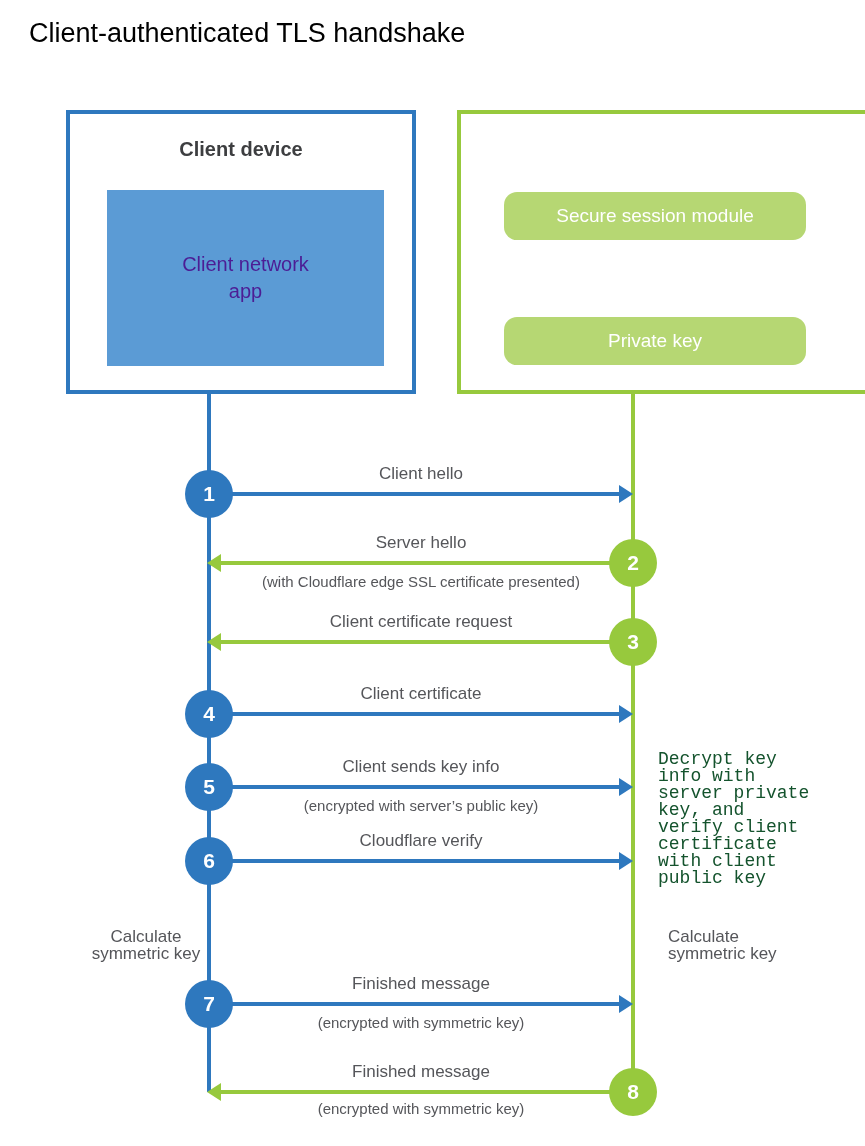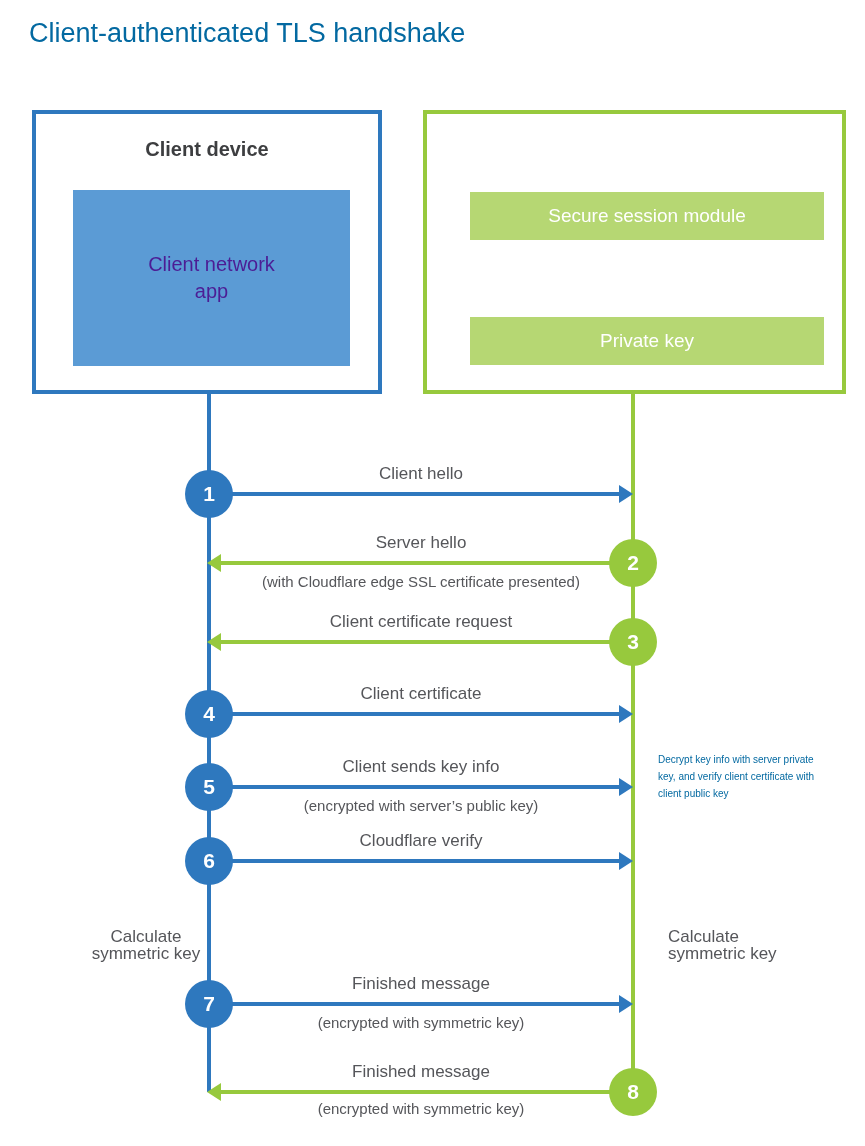--- a/index.html
+++ b/index.html
@@ -2,32 +2,32 @@
 <html style="--blue: #2e78be; --light_blue: #5b9bd5; --green: #97c93d; --light_green: #b6d773;"><head>
 <meta charset="utf-8">
 <style>
   :root{
     --blue:#2e78be; --light_blue:#5b9bd5; --green:#97c93d; --light_green:#b6d773;
   }
   html,body{margin:0;padding:0;}
   body{font-family:"Liberation Sans","DejaVu Sans",sans-serif;background:#ffffff;}
   .canvas{position:relative;width:865px;height:1146px;background:#ffffff;overflow:hidden;}
 
-  .page-title{position:absolute;left:29px;top:18px;font-size:27px;font-weight:300;color:#0369a1;}
+  .page-title{position:absolute;left:29px;top:18px;font-size:27px;font-weight:300;color:#000000;}
 
   
-  .box{position:absolute;top:110px;height:284px;border:4px solid;box-sizing:border-box;background:#fff;}
+  .box{position:absolute;top:110px;height:284px;border:4px solid;box-sizing:border-box;background:#fff;margin-left:34px;}
   .box.client{left:32px;width:350px;border-color:var(--blue,#2e78be);}
   .box.server{left:423px;width:423px;border-color:var(--green,#97c93d);}
   .box-title{margin-top:24px;text-align:center;font-size:20px;font-weight:bold;color:#3d3e40;}
   .app-rect{position:absolute;left:37px;top:76px;width:277px;height:176px;background:var(--light_blue,#5b9bd5);
             display:flex;align-items:center;justify-content:center;text-align:center;}
   .app-rect span{display:inline-block;width:150px;color:#4c1d95;font-size:20px;line-height:27px;}
-  .bar{position:absolute;left:43px;width:354px;height:48px;background:var(--light_green,#b6d773);
-       color:#fff;font-size:19px;text-align:center;line-height:48px;}
+  .bar{position:absolute;left:43px;width:302px;height:48px;background:var(--light_green,#b6d773);
+       color:#fff;font-size:19px;text-align:center;line-height:48px;border-radius:13px;}
   .bar.b1{top:78px}.bar.b2{top:141px}.bar.b3{top:203px}
 
   
   .vline{position:absolute;top:393px;width:4px;height:699px;}
   .vline.blue{left:207px;background:var(--blue,#2e78be);}
   .vline.green{left:631px;background:var(--green,#97c93d);}
 
   
   .circle{position:absolute;width:48px;height:48px;border-radius:50%;color:#fff;font-weight:bold;font-size:21px;
           display:flex;align-items:center;justify-content:center;}
@@ -46,21 +46,21 @@
   .s1.circle{top:470px}.s1.hline,{}.s1.hline{top:492px}.s1.head{top:485px}.s1.lbl{top:464px}
   .s2.circle{top:539px}.s2.hline{top:561px}.s2.head{top:554px}.s2.lbl{top:533px}.s2.sub{top:573px}
   .s3.circle{top:618px}.s3.hline{top:640px}.s3.head{top:633px}.s3.lbl{top:612px}
   .s4.circle{top:690px}.s4.hline{top:712px}.s4.head{top:705px}.s4.lbl{top:684px}
   .s5.circle{top:763px}.s5.hline{top:785px}.s5.head{top:778px}.s5.lbl{top:757px}.s5.sub{top:797px}
   .s6.circle{top:837px}.s6.hline{top:859px}.s6.head{top:852px}.s6.lbl{top:831px}.s6.sub{top:871px}
   .s7.circle{top:980px}.s7.hline{top:1002px}.s7.head{top:995px}.s7.lbl{top:974px}.s7.sub{top:1014px}
   .s8.circle{top:1068px}.s8.hline{top:1090px}.s8.head{top:1083px}.s8.lbl{top:1062px}.s8.sub{top:1100px}
 
   
-  .note{position:absolute;left:658px;top:751px;width:160px;font-size:10px;line-height:17px;color:#0369a1;}
+  .note{position:absolute;left:658px;top:751px;width:160px;font-size:18px;line-height:17px;color:#14532d;font-family:Liberation Mono, monospace;}
   .calc{position:absolute;top:928px;width:120px;font-size:17px;line-height:17px;color:#55565a;}
   .calc.left{left:86px;text-align:center;}
   .calc.right{left:668px;text-align:left;}
 </style>
 </head>
 <body>
 
 <div class="canvas">
 
   <div class="page-title">Client-authenticated TLS handshake</div>

